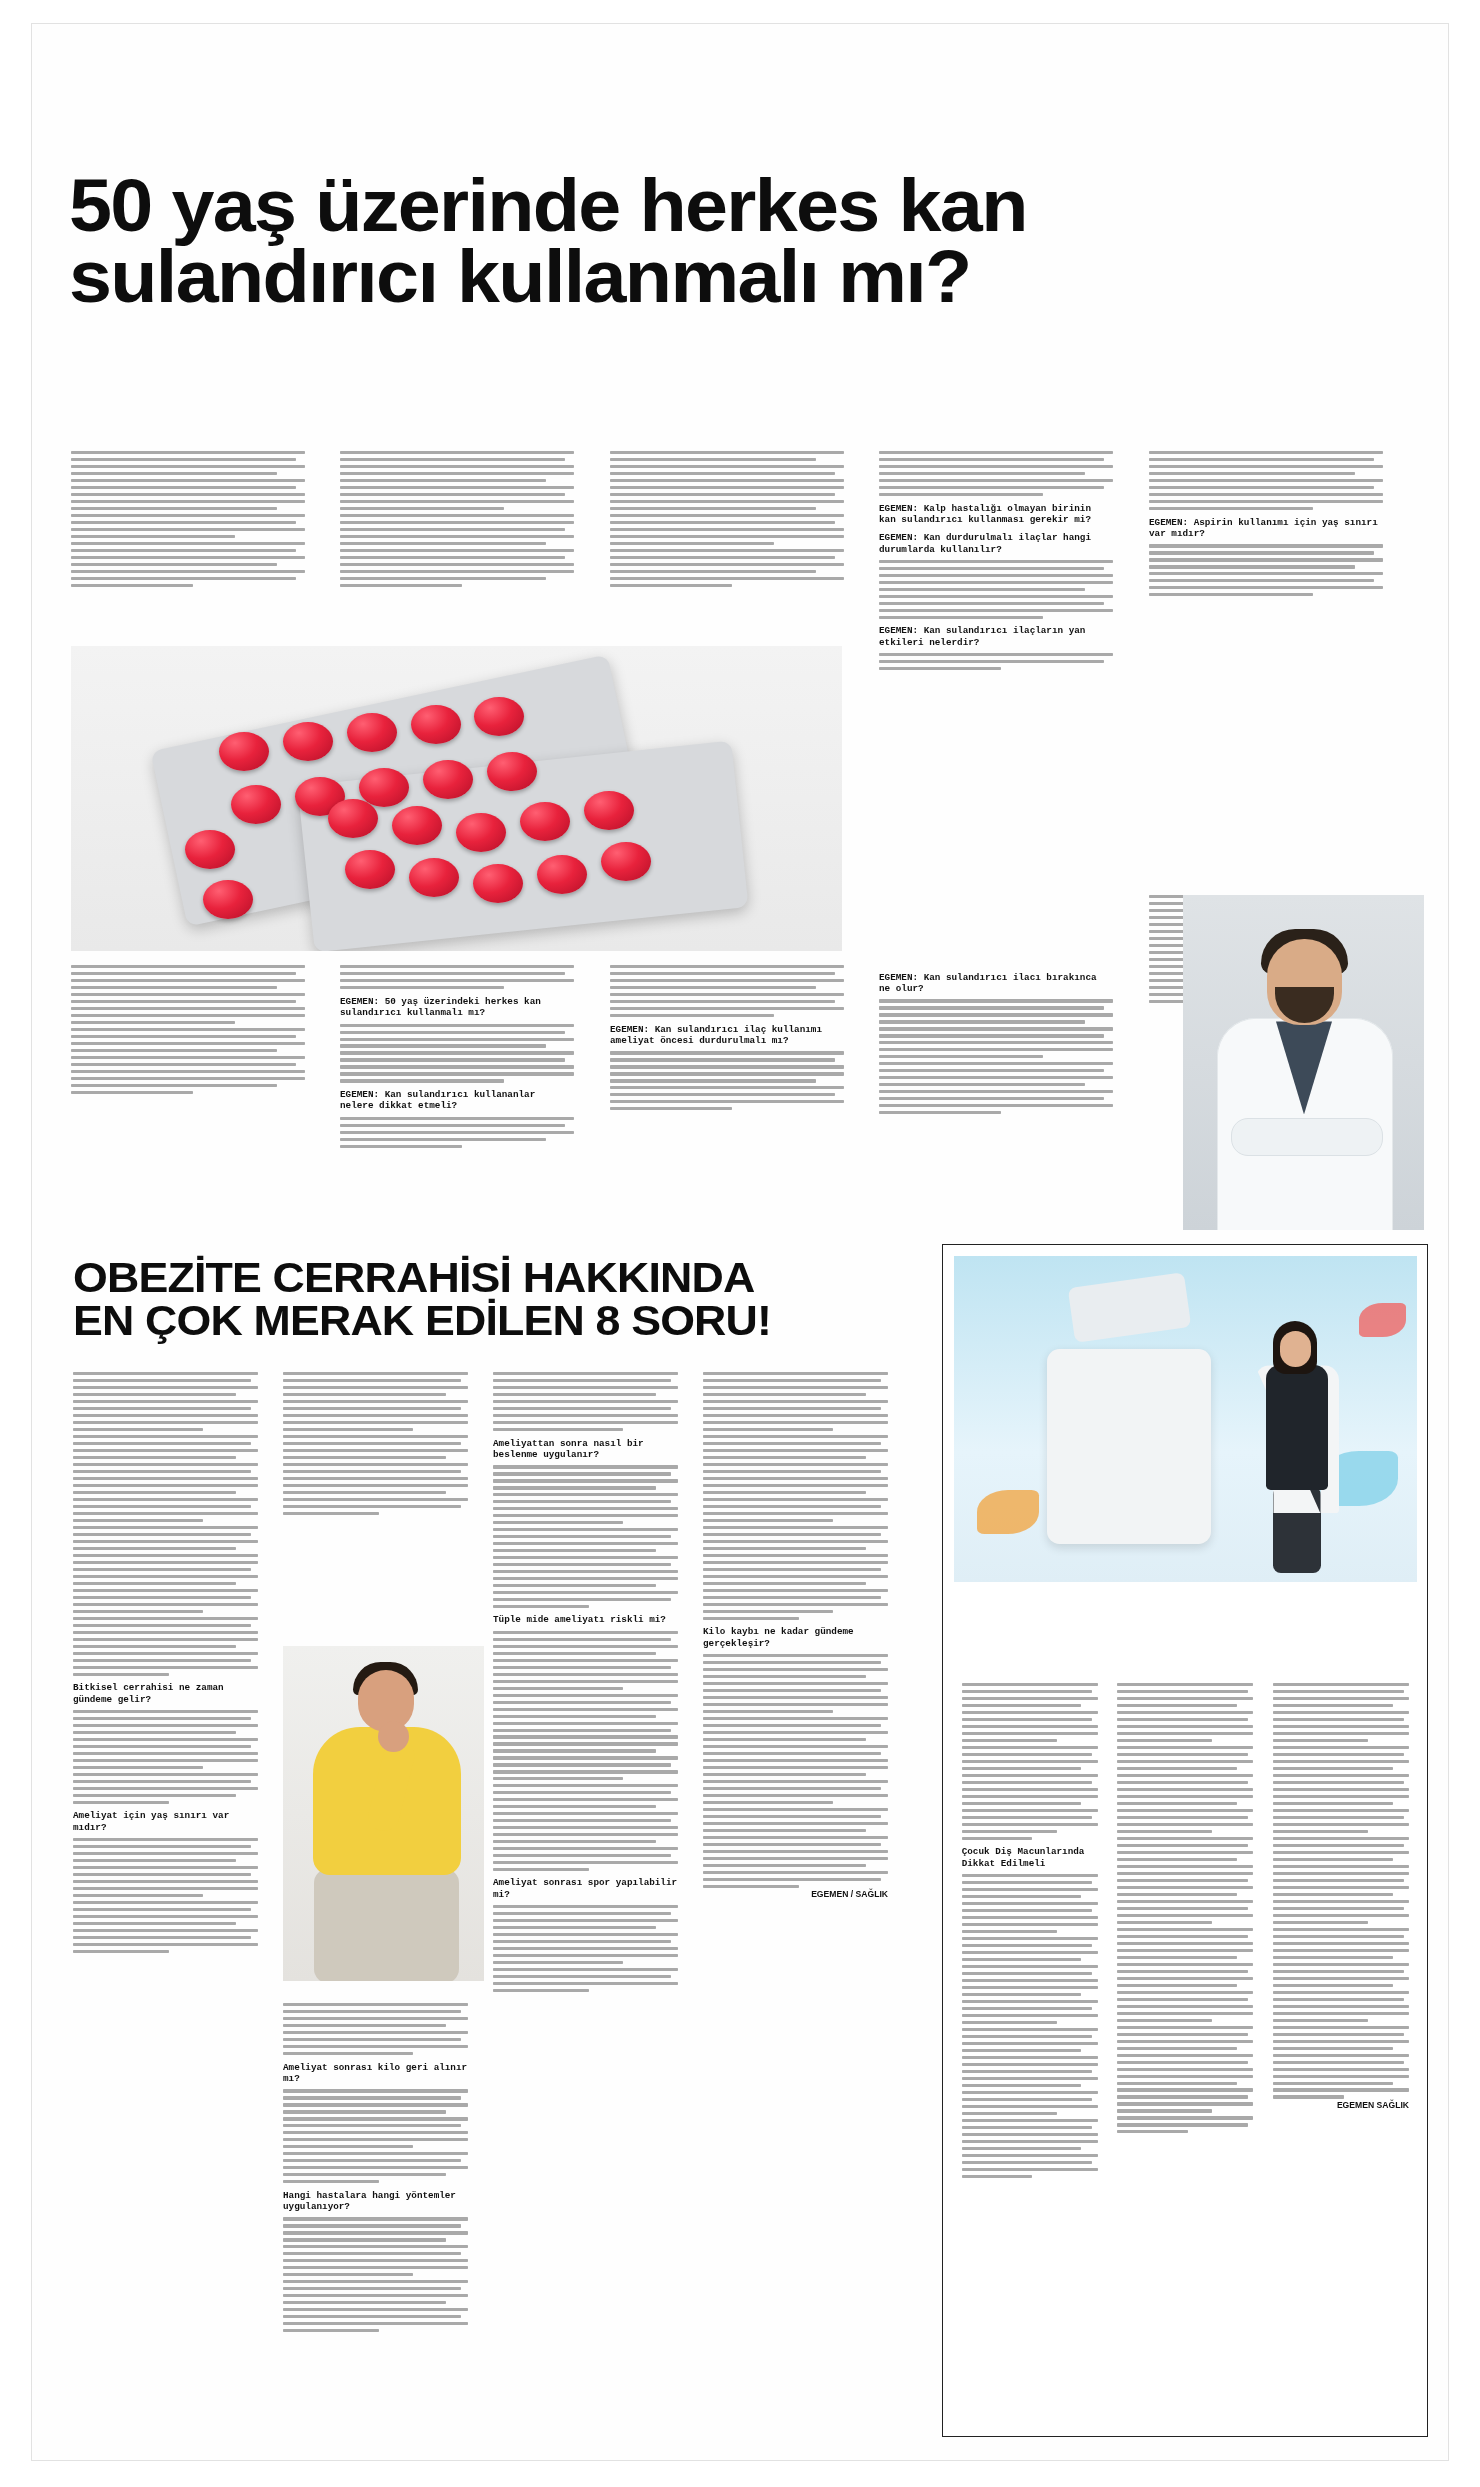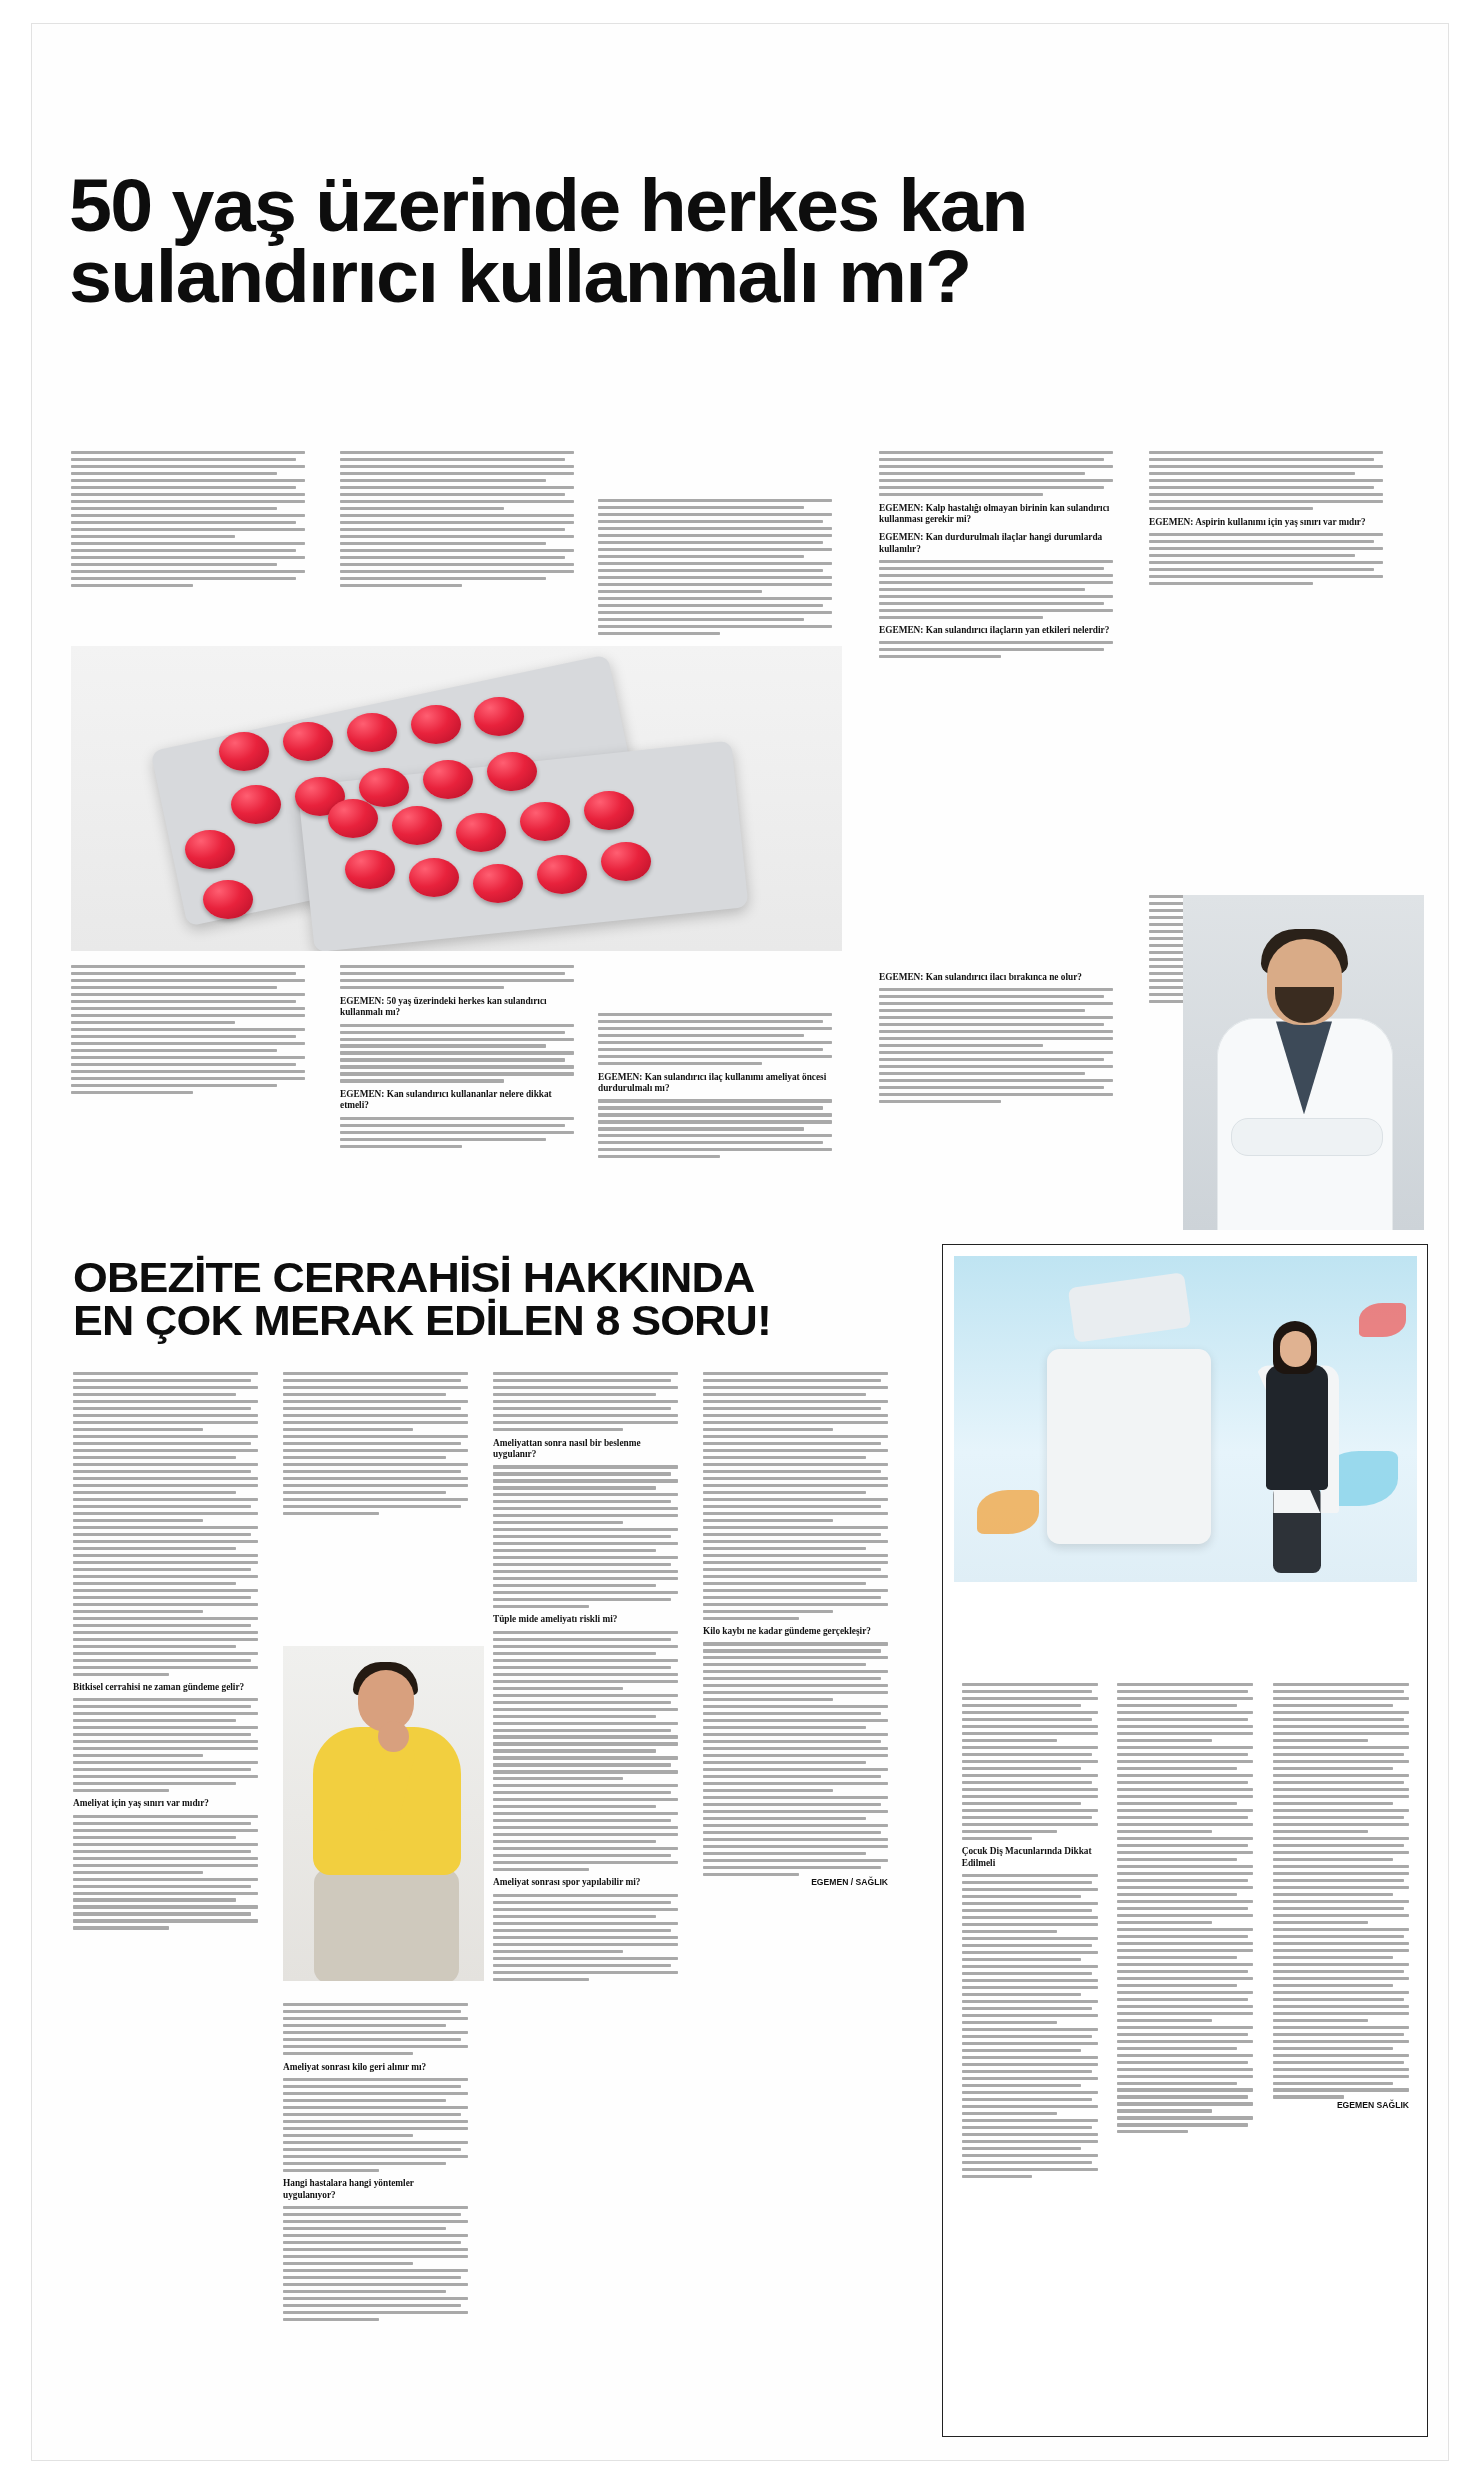--- a/index.html
+++ b/index.html
@@ -162,41 +162,41 @@
     margin-bottom: 3.9px;
     border-radius: 0.8px;
     opacity: .85;
   }
   .ln.s1 { width: 100%; }
   .ln.s2 { width: 96%; }
   .ln.s3 { width: 88%; }
   .ln.s4 { width: 70%; }
   .ln.s5 { width: 52%; }
   .subhead {
-    font-family: Liberation Serif, serif;
+    font-family: Liberation Mono, monospace;
     font-weight: bold;
     font-size: 9.3px;
     line-height: 1.25;
     color: #111;
     margin: 6.2px 0 4.7px 0;
   }
   .byline {
     font-family: "Liberation Sans", sans-serif;
     font-weight: bold;
     font-size: 8.6px;
     color: #111;
     text-align: right;
     margin-top: 6.2px;
   }
 
   
   .a1-col { top: 427px; width: 234px; }
   .a1-c1 { left: 39px; }
   .a1-c2 { left: 308px; }
-  .a1-c3 { left: 566px; margin-top: 48px; }
+  .a1-c3 { left: 578px; }
   .a1-c4 { left: 847px; }
   .a1-c5 { left: 1117px; }
 
   .photo-pills {
     position: absolute;
     left: 39px;
     top: 622px;
     width: 771px;
     height: 305px;
     background: linear-gradient(180deg,#f3f3f3 0%, #e9e9e9 100%);

